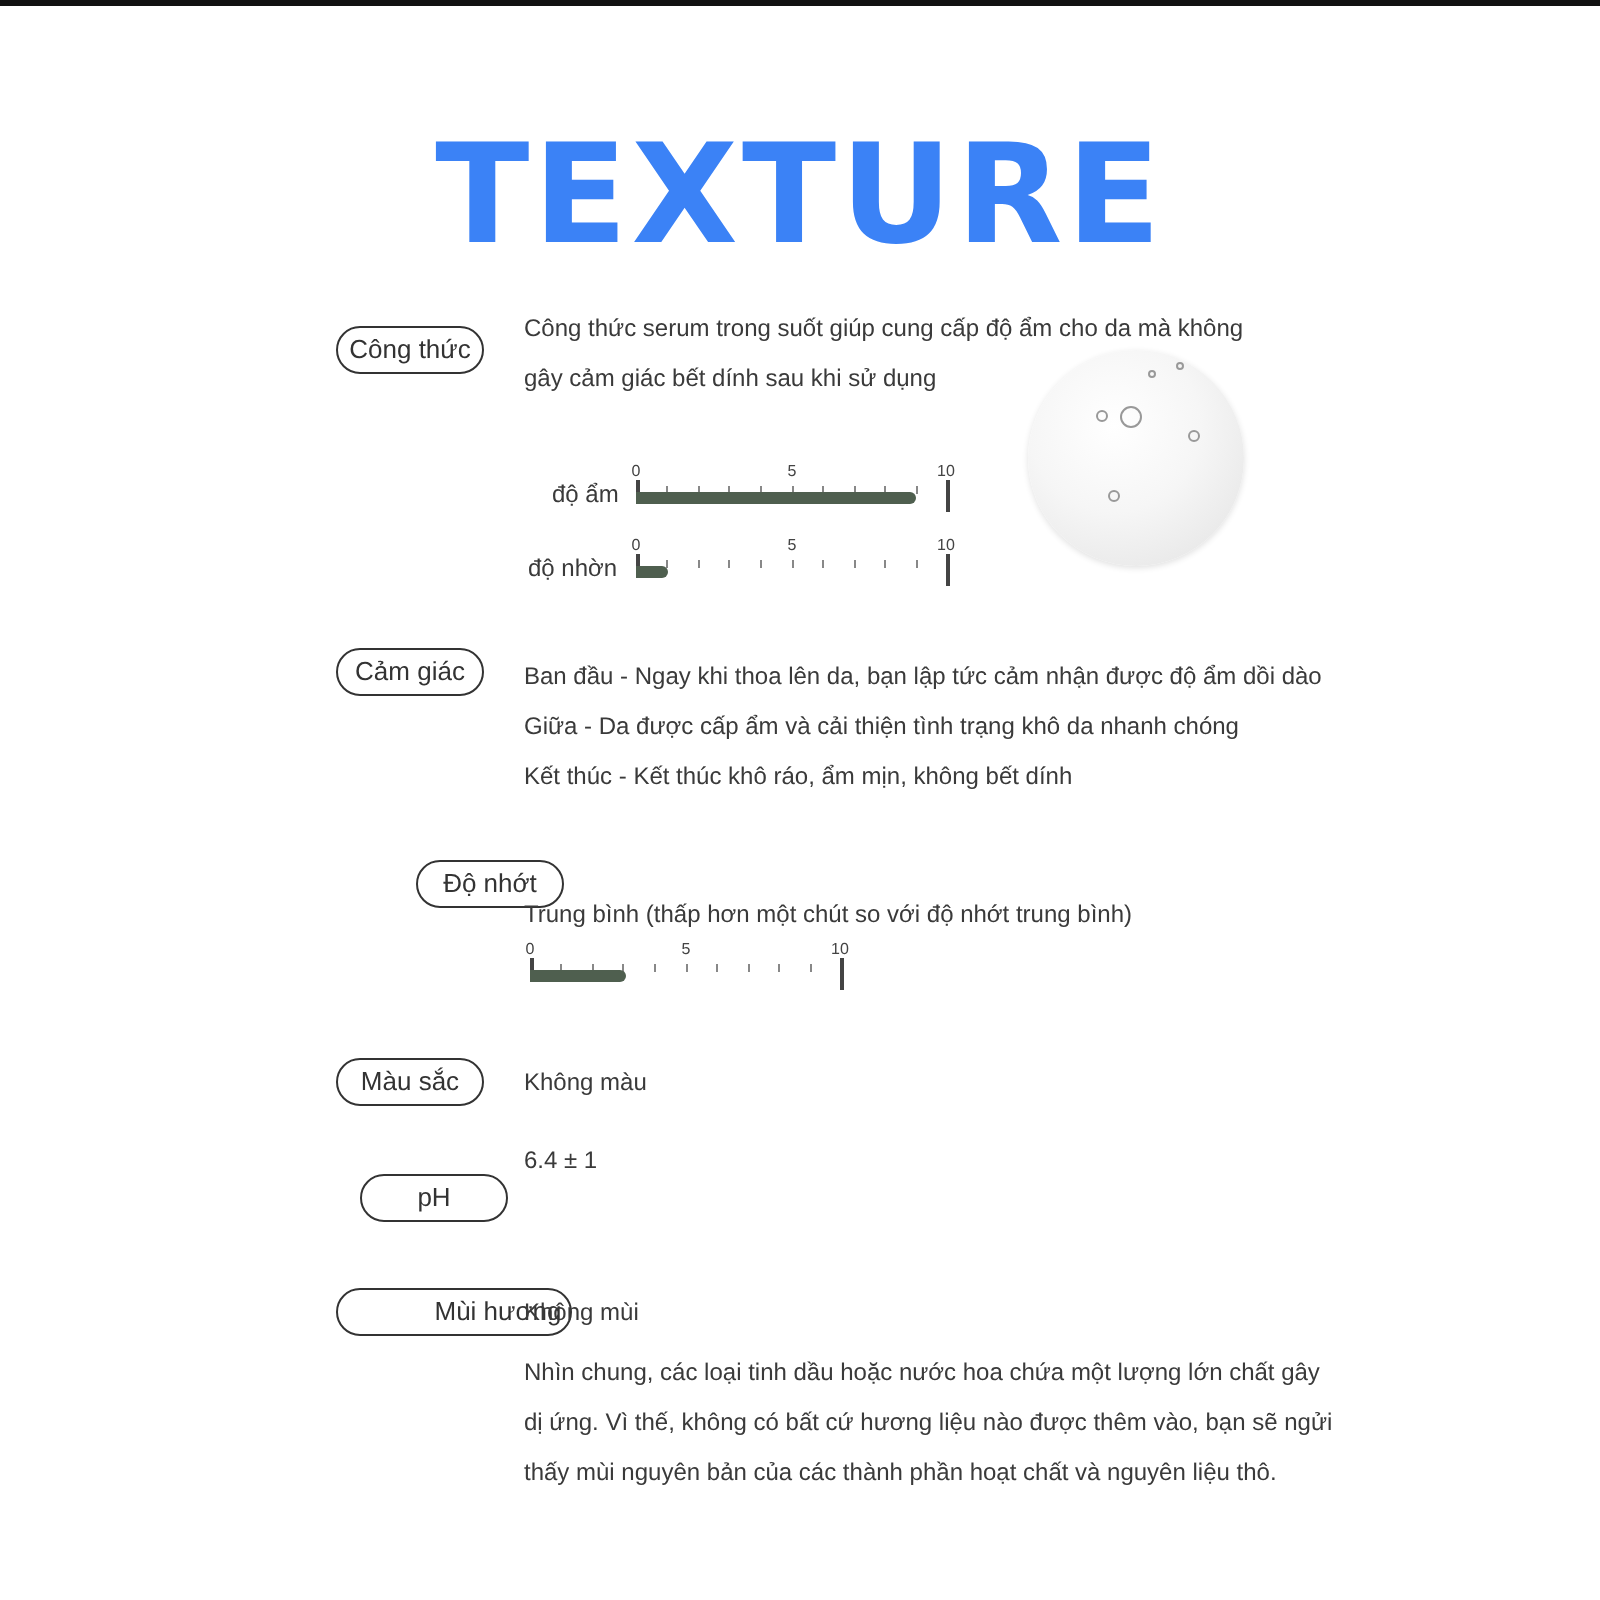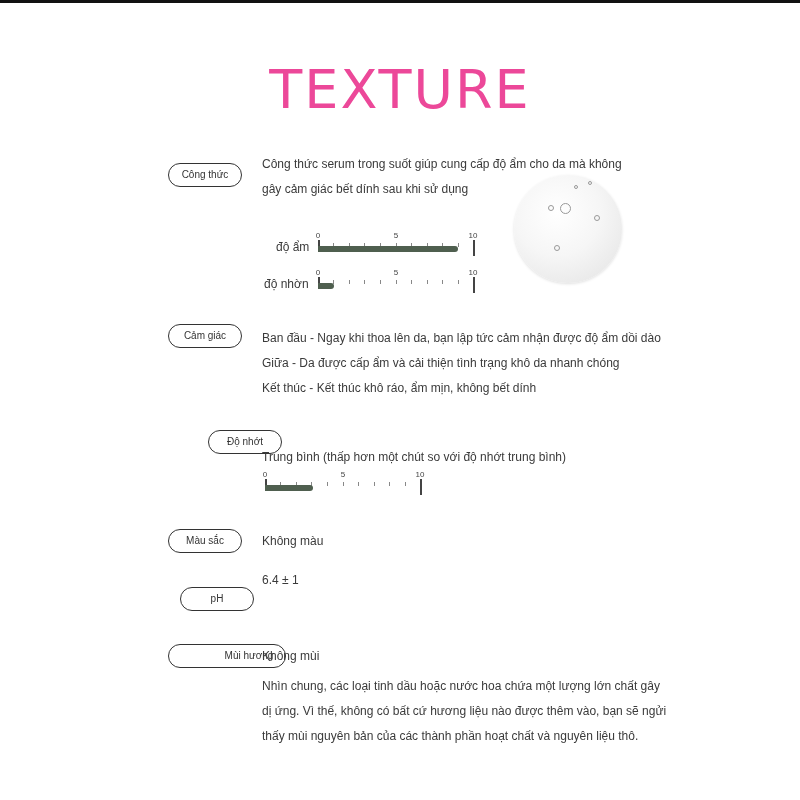--- a/index.html
+++ b/index.html
@@ -3,27 +3,27 @@
   <meta charset="utf-8">
   <style>
     html, body { margin: 0; padding: 0; }
     body {
       width: 800px; height: 800px; background: #ffffff; position: relative; overflow: hidden;
       font-family: "Liberation Sans", sans-serif; color: #333;
     }
     .top-bar { position: absolute; left: 0; top: 0; width: 800px; height: 3px; background: #111; }
     .title {
       position: absolute; left: 0; top: 58px; width: 800px; text-align: center;
-      font-family: "DejaVu Sans", sans-serif; font-weight: normal; font-size: 54px;
-      letter-spacing: 2px; color: #ec4899;
+      font-family: "DejaVu Sans", sans-serif; font-weight: bold; font-size: 69px;
+      letter-spacing: 2px; color: #3b82f6;
     }
     .pill {
       position: absolute; left: 168px; width: 72px; height: 22px;
       border: 1.5px solid #333; border-radius: 12px;
-      font-size: 10px; line-height: 22px; text-align: center; color: #333; background: #fff;
+      font-size: 13px; line-height: 22px; text-align: center; color: #333; background: #fff;
     }
     .text { position: absolute; left: 262px; font-size: 12px; color: #3a3a3a; line-height: 25px; }
     .scale { position: absolute; height: 30px; }
     .scale .tick-label { position: absolute; top: 0; font-size: 8px; color: #444; transform: translateX(-50%); }
     .scale .tick { position: absolute; top: 12px; width: 1px; height: 4px; background: #888; }
     .scale .axis0 { position: absolute; top: 9px; width: 1.5px; height: 12px; background: #444; }
     .scale .axis10 { position: absolute; top: 9px; width: 1.5px; height: 16px; background: #444; }
     .scale .bar { position: absolute; top: 15px; height: 6px; background: #4f5f4f; border-radius: 0 3px 3px 0; }
     .scale-label { position: absolute; font-size: 12px; color: #3a3a3a; }
     .droplet {

